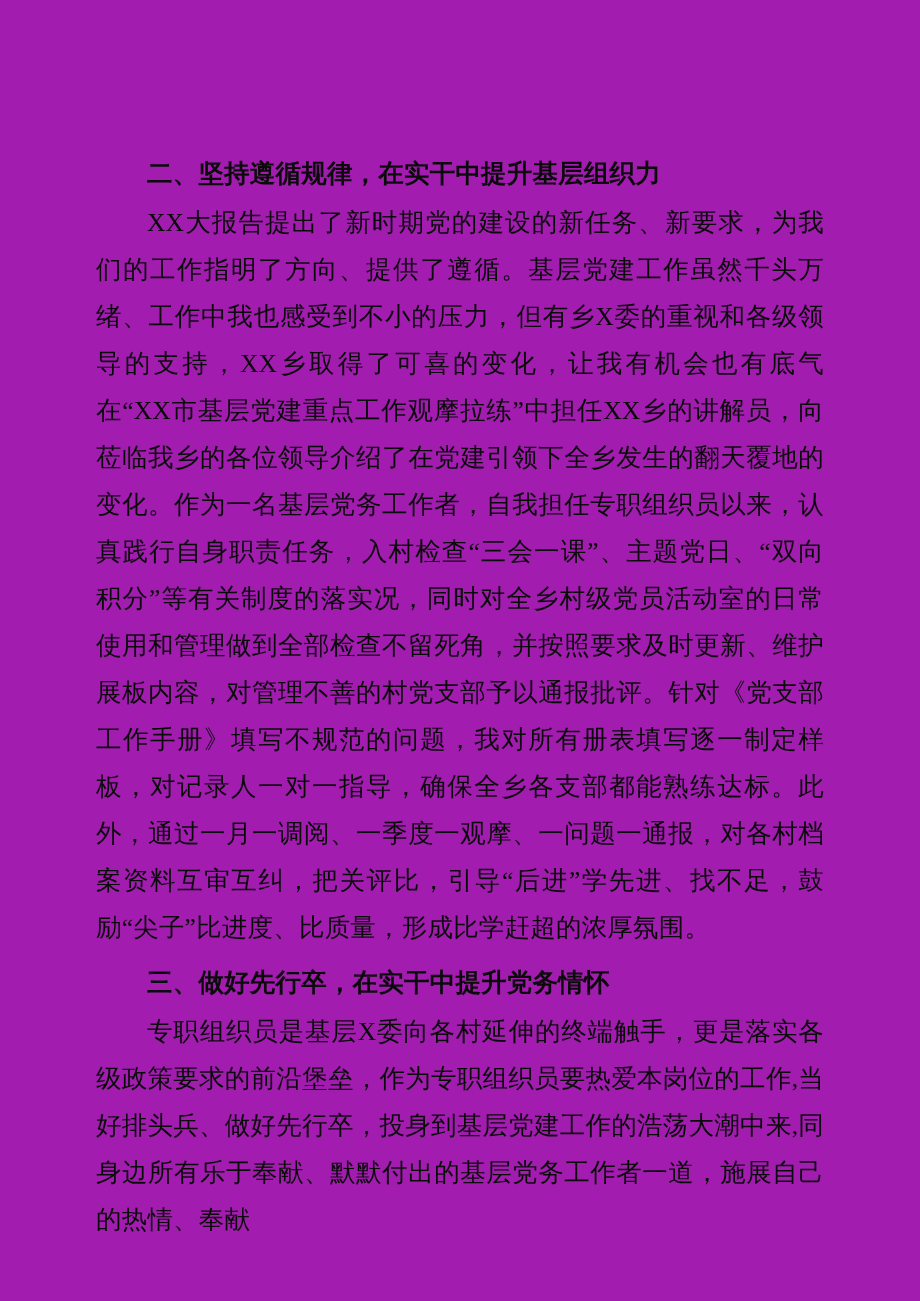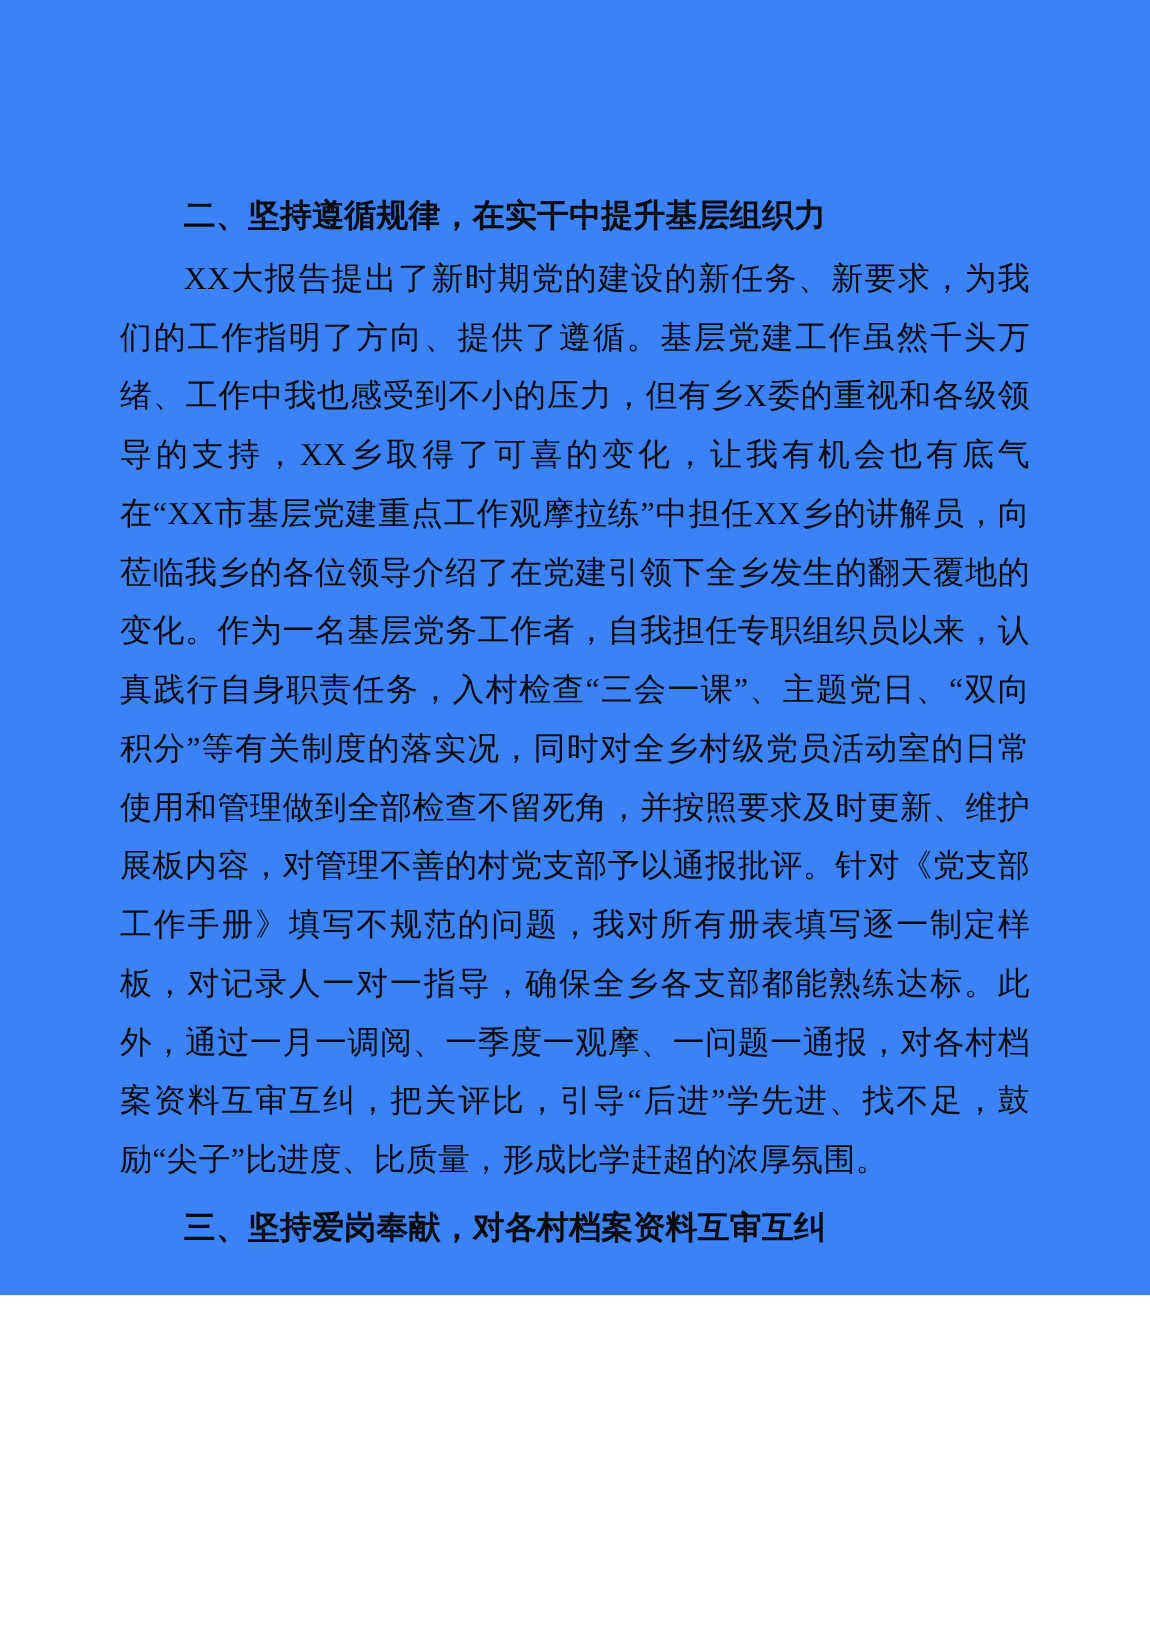--- a/index.html
+++ b/index.html
@@ -10,24 +10,24 @@
   body {
     width: 920px;
     height: 1301px;
     font-family: "DejaVu Sans", "Liberation Sans", sans-serif;
     color: #0b0b0b;
     overflow: hidden;
   }
   .page {
     position: relative;
     width: 920px;
-    height: 1036px;
+    height: 1301px;
     box-sizing: border-box;
     padding: 150px 96px 28px 96px;
-    background: #3b82f6;
+    background: #a21caf;
   }
   .doc-body {
     font-size: 25.5px;
     line-height: 47px;
     text-align: justify;
     text-justify: inter-ideograph;
     letter-spacing: 0.2px;
   }
   .para {
     margin: 0 0 2px 0;
@@ -48,17 +48,18 @@
 
 <div class="page">
   <div class="doc-body">
 
     <p class="heading">二、坚持遵循规律，在实干中提升基层组织力</p>
 
     <p class="para">XX大报告提出了新时期党的建设的新任务、新要求，为我们的工作指明了方向、提供了遵循。基层党建工作虽然千头万绪、工作中我也感受到不小的压力，但有乡X委的重视和各级领导的支持，XX乡取得了可喜的变化，让我有机会也有底气在“XX市基层党建重点工作观摩拉练”中担任XX乡的讲解员，向莅临我乡的各位领导介绍了在党建引领下全乡发生的翻天覆地的变化。作为一名基层党务工作者，自我担任专职组织员以来，认真践行自身职责任务，入村检查“三会一课”、主题党日、“双向积分”等有关制度的落实况，同时对全乡村级党员活动室的日常使用和管理做到全部检查不留死角，并按照要求及时更新、维护展板内容，对管理不善的村党支部予以通报批评。针对《党支部工作手册》填写不规范的问题，我对所有册表填写逐一制定样板，对记录人一对一指导，确保全乡各支部都能熟练达标。此外，通过一月一调阅、一季度一观摩、一问题一通报，对各村档案资料互审互纠，把关评比，引导“后进”学先进、找不足，鼓励“尖子”比进度、比质量，形成比学赶超的浓厚氛围。</p>
 
     <div class="spacer-sm"></div>
 
-    <p class="heading">三、坚持爱岗奉献，对各村档案资料互审互纠</p>
+    <p class="heading">三、做好先行卒，在实干中提升党务情怀</p>
 
+    <p class="para">专职组织员是基层X委向各村延伸的终端触手，更是落实各级政策要求的前沿堡垒，作为专职组织员要热爱本岗位的工作,当好排头兵、做好先行卒，投身到基层党建工作的浩荡大潮中来,同身边所有乐于奉献、默默付出的基层党务工作者一道，施展自己的热情、奉献</p>
 
   </div>
 </div>
 
 </body></html>

